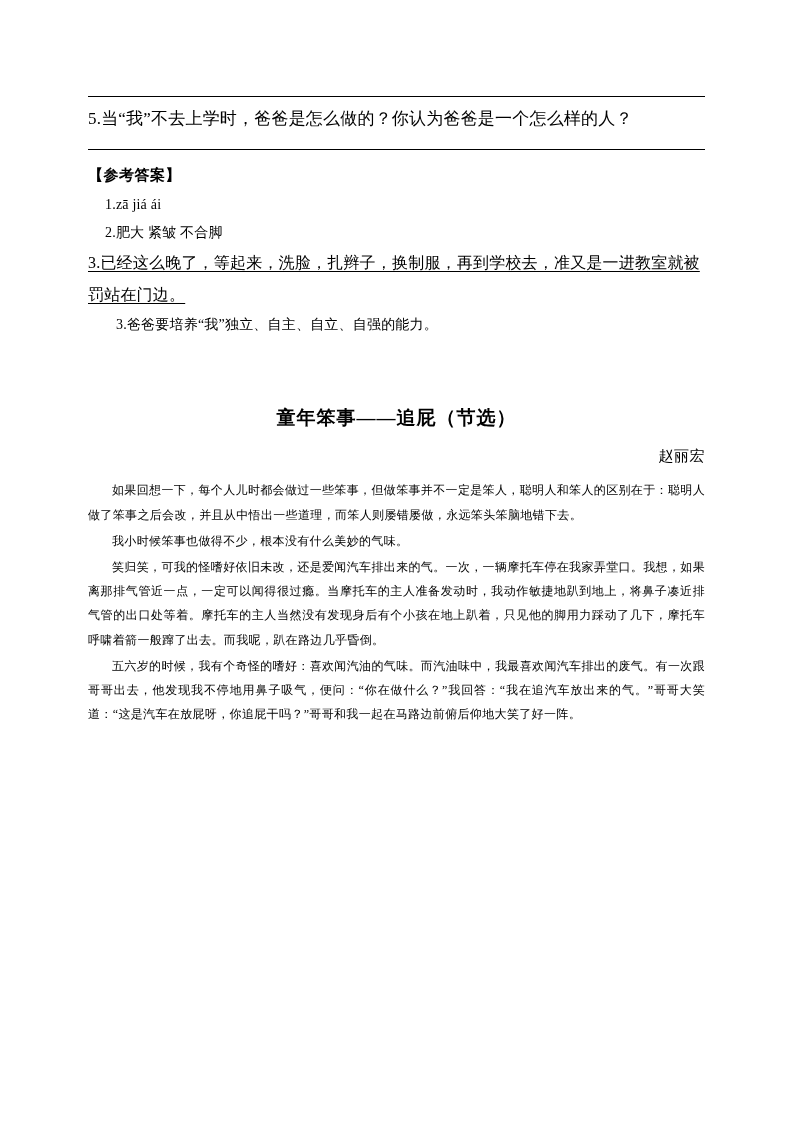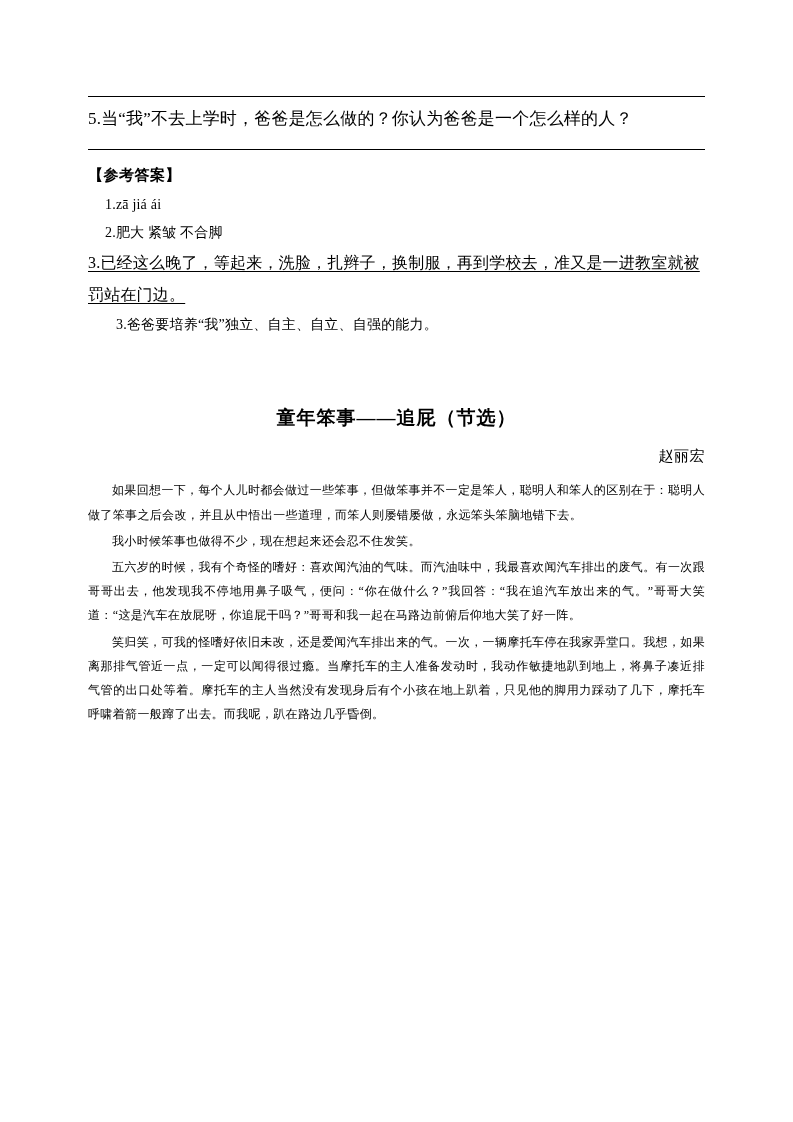--- a/index.html
+++ b/index.html
@@ -114,18 +114,18 @@
   <div class="ans-wrap indent">
     <span class="ans-underline">3.已经这么晚了，等起来，洗脸，扎辫子，换制服，再到学校去，准又是一进教室就被罚站在门边。</span>
   </div>
   <div class="ans-line indent" style="padding-left:28px">3.爸爸要培养“我”独立、自主、自立、自强的能力。</div>
 
   <div class="article">
     <div class="article-title">童年笨事——追屁（节选）</div>
     <div class="article-author">赵丽宏</div>
 
     <p class="para">如果回想一下，每个人儿时都会做过一些笨事，但做笨事并不一定是笨人，聪明人和笨人的区别在于：聪明人做了笨事之后会改，并且从中悟出一些道理，而笨人则屡错屡做，永远笨头笨脑地错下去。</p>
-    <p class="para">我小时候笨事也做得不少，现在想起来还会忍不住发笑。</p>
+    <p class="para">我小时候笨事也做得不少，根本没有什么美妙的气味。</p>
+    <p class="para">笑归笑，可我的怪嗜好依旧未改，还是爱闻汽车排出来的气。一次，一辆摩托车停在我家弄堂口。我想，如果离那排气管近一点，一定可以闻得很过瘾。当摩托车的主人准备发动时，我动作敏捷地趴到地上，将鼻子凑近排气管的出口处等着。摩托车的主人当然没有发现身后有个小孩在地上趴着，只见他的脚用力踩动了几下，摩托车呼啸着箭一般蹿了出去。而我呢，趴在路边几乎昏倒。</p>
     <p class="para">五六岁的时候，我有个奇怪的嗜好：喜欢闻汽油的气味。而汽油味中，我最喜欢闻汽车排出的废气。有一次跟哥哥出去，他发现我不停地用鼻子吸气，便问：“你在做什么？”我回答：“我在追汽车放出来的气。”哥哥大笑道：“这是汽车在放屁呀，你追屁干吗？”哥哥和我一起在马路边前俯后仰地大笑了好一阵。</p>
-    <p class="para">笑归笑，可我的怪嗜好依旧未改，还是爱闻汽车排出来的气。一次，一辆摩托车停在我家弄堂口。我想，如果离那排气管近一点，一定可以闻得很过瘾。当摩托车的主人准备发动时，我动作敏捷地趴到地上，将鼻子凑近排气管的出口处等着。摩托车的主人当然没有发现身后有个小孩在地上趴着，只见他的脚用力踩动了几下，摩托车呼啸着箭一般蹿了出去。而我呢，趴在路边几乎昏倒。</p>
   </div>
 
 </div>
 
 </body></html>

